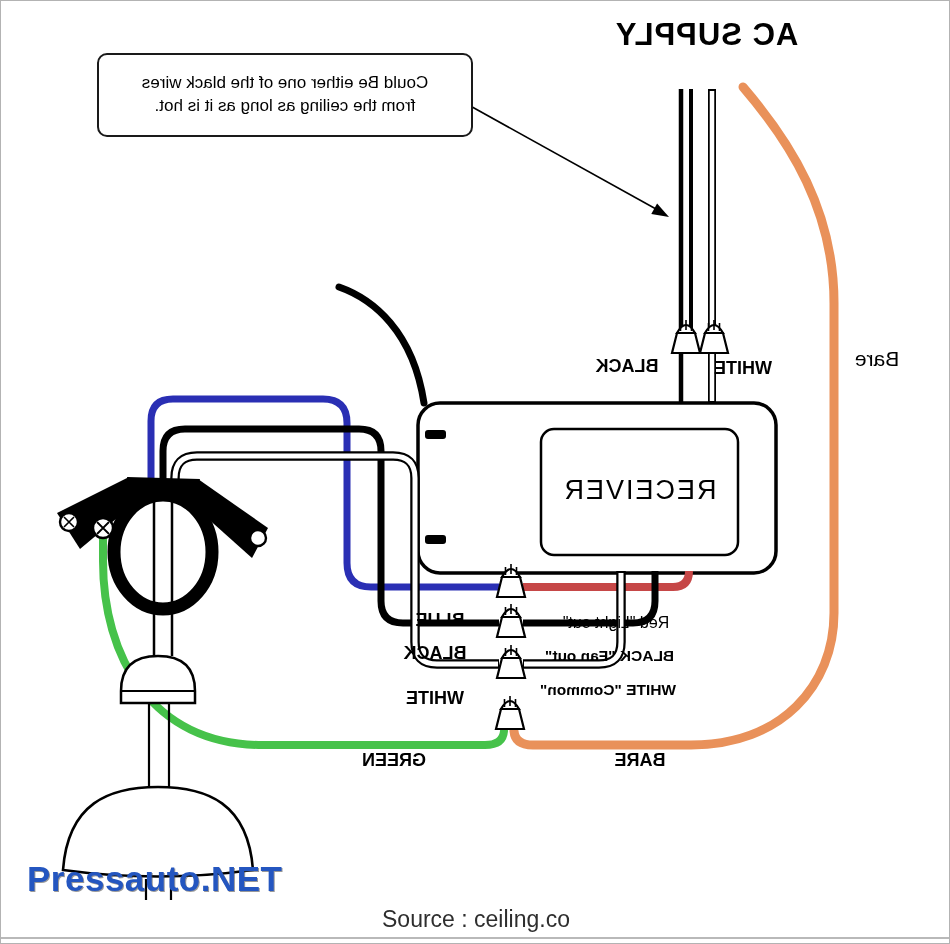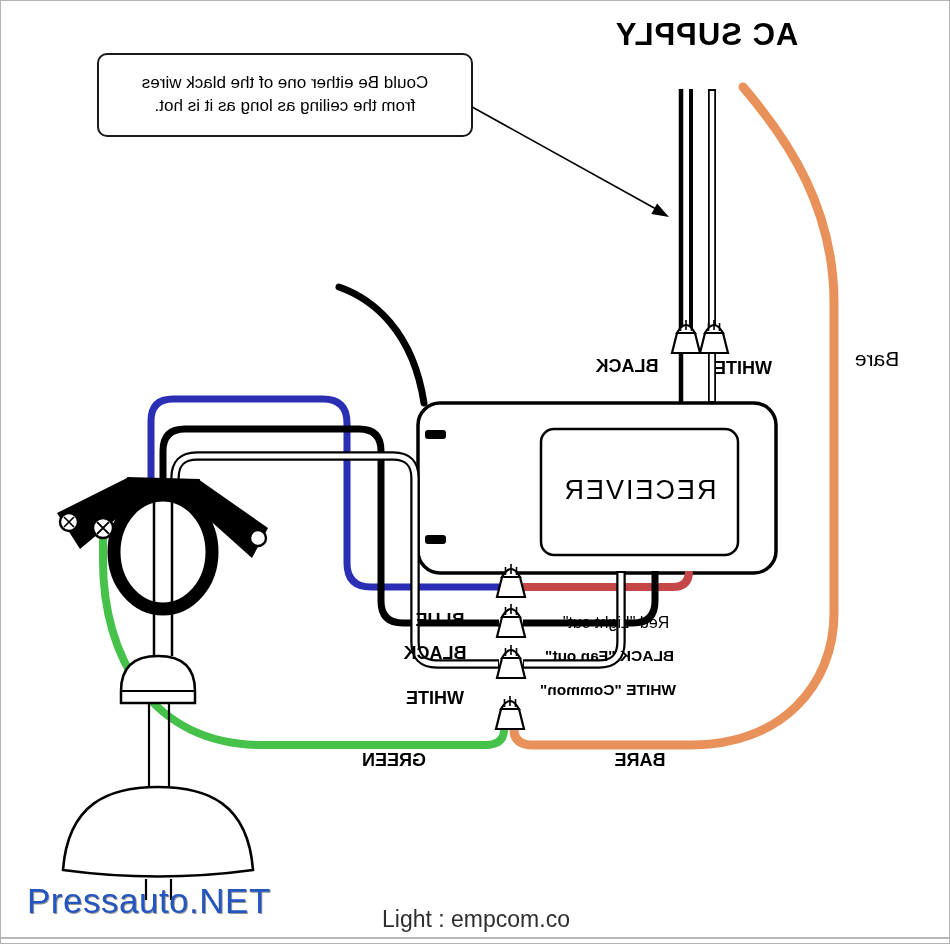--- a/index.html
+++ b/index.html
@@ -35,24 +35,23 @@
   .receiver-lbl{left:540px;top:474px;width:197px;font-size:27px;letter-spacing:2px;}
   .blue-lbl{left:404px;top:609px;width:70px;font-size:18px;font-weight:bold;}
   .red-lbl{left:534px;top:613px;width:162px;font-size:16px;}
   .blackleft-lbl{left:397px;top:642px;width:74px;font-size:18px;font-weight:bold;}
   .blackfan-lbl{left:526px;top:646px;width:165px;font-size:15.5px;font-weight:bold;}
   .whiteleft-lbl{left:397px;top:687px;width:74px;font-size:18px;font-weight:bold;}
   .whitecommon-lbl{left:522px;top:680px;width:170px;font-size:15.5px;font-weight:bold;}
   .green-lbl{left:350px;top:749px;width:86px;font-size:18px;font-weight:bold;}
   .barebottom-lbl{left:596px;top:749px;width:86px;font-size:18px;font-weight:bold;}
   .brand{
-    left:26px;top:858px;font-size:35px;font-weight:normal;
+    left:26px;top:858px;font-size:35px;font-weight:bold;
     color:#2456c0;letter-spacing:.5px;text-align:left;
     text-shadow:1px 1px 0 rgba(70,70,70,.55);
-    margin-top:22px;
   }
   .source{left:280px;top:905px;width:390px;font-size:23px;color:#2e2e2e;}
   .bottom-edge{position:absolute;left:0;right:0;top:936px;height:2px;background:#b9b9b9;}
 </style>
 </head>
 <body>
 
 <div class="page">
 
   <svg class="diagram-svg" width="950" height="944" viewBox="0 0 950 944">
@@ -151,16 +150,16 @@
   <div class="lbl mir blue-lbl">BLUE</div>
   <div class="lbl mir red-lbl">Red "Light out"</div>
   <div class="lbl mir blackleft-lbl">BLACK</div>
   <div class="lbl mir blackfan-lbl">BLACK "Fan out"</div>
   <div class="lbl mir whiteleft-lbl">WHITE</div>
   <div class="lbl mir whitecommon-lbl">WHITE "Common"</div>
   <div class="lbl mir green-lbl">GREEN</div>
   <div class="lbl mir barebottom-lbl">BARE</div>
 
   <div class="lbl brand">Pressauto.NET</div>
-  <div class="lbl source">Light : empcom.co</div>
+  <div class="lbl source">Source : ceiling.co</div>
 
   <div class="bottom-edge"></div>
 </div>
 
 </body></html>

